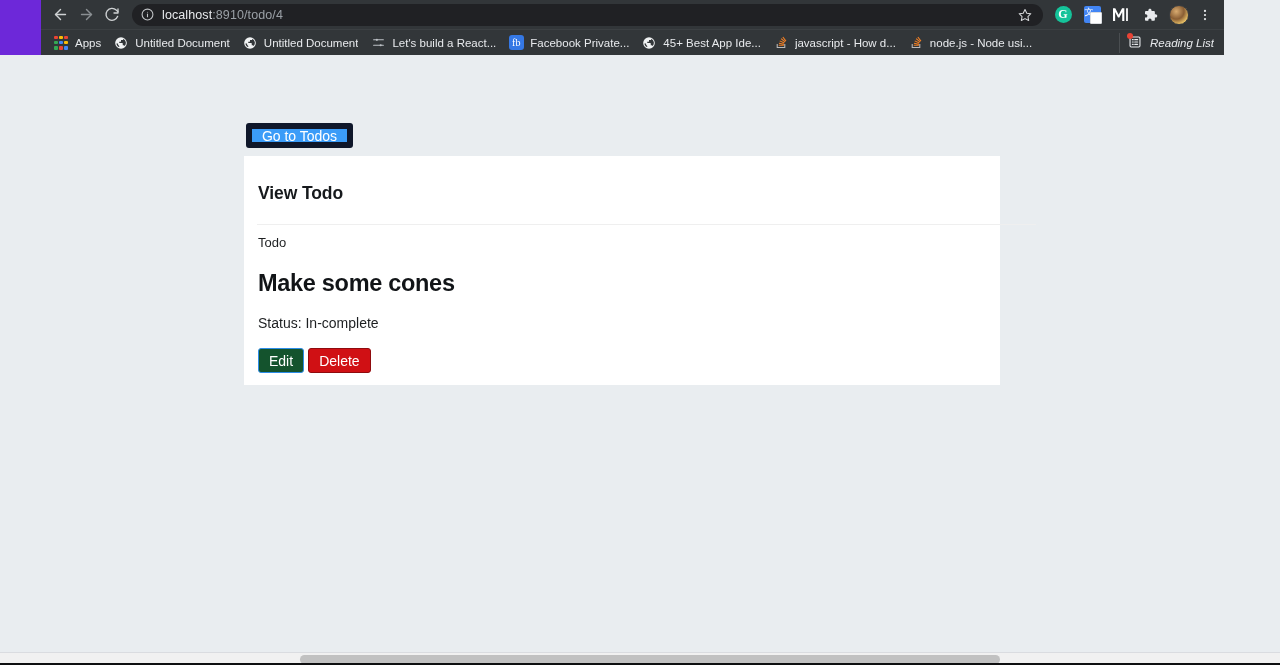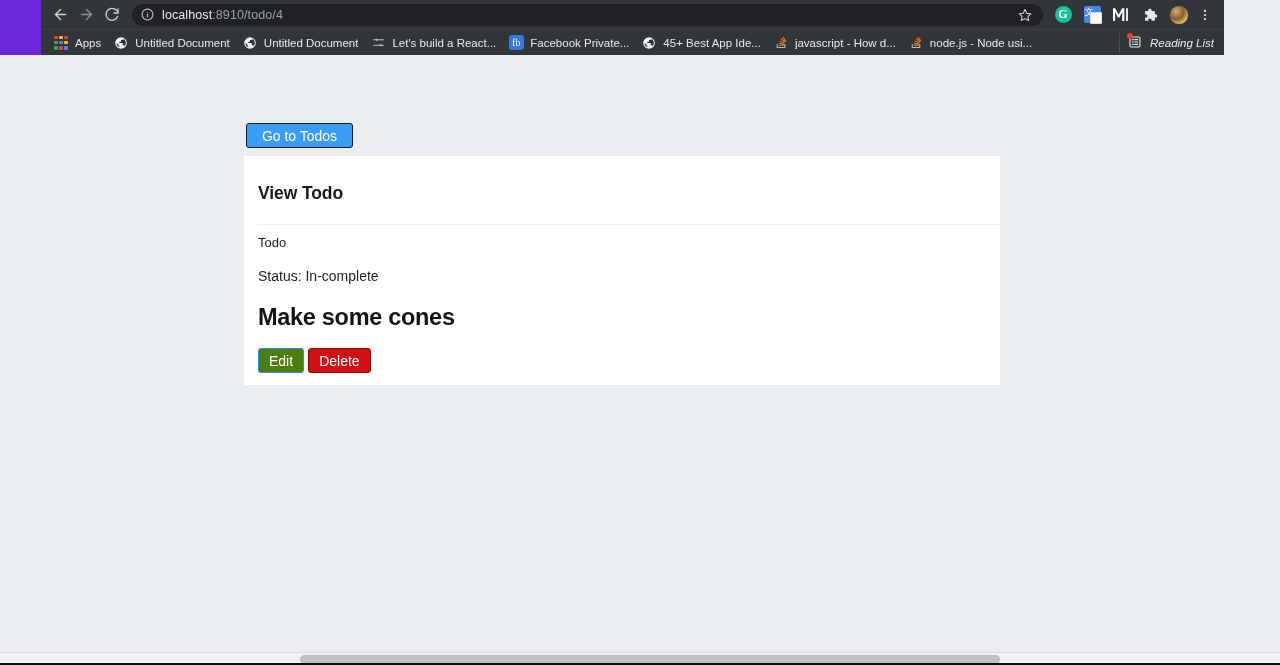--- a/index.html
+++ b/index.html
@@ -178,21 +178,21 @@
   }
   #page {
     position: relative;
     padding-top: 12px;
   }
   #go-to-todos {
     position: absolute;
     left: 246px; top: 68px;
     width: 107px; height: 25px;
     background: #3b9cf8;
-    border: 1px solid #0f172a;
+    border: 6px solid #0f172a;
     border-radius: 3px;
     color: #ffffff;
     font-size: 14px;
     font-family: "Liberation Sans", sans-serif;
     display: flex; align-items: center; justify-content: center;
     cursor: pointer;
     padding: 0;
   }
   #card {
     position: absolute;
@@ -241,21 +241,21 @@
     font-size: 14px;
     font-family: "Liberation Sans", sans-serif;
     border-radius: 3px;
     padding: 0 10px;
     height: 25px;
     display: flex; align-items: center; justify-content: center;
     cursor: pointer;
     color: #ffffff;
   }
   #edit-button {
-    background: #4d7c0f;
+    background: #14532d;
     border: 1px solid #2d8de8;
   }
   #delete-button {
     background: #d01014;
     border: 1px solid #8f0b0e;
   }
 
   
   #hscrollbar {
     position: absolute;
@@ -470,22 +470,22 @@
 <div id="viewport">
   <div id="page">
 
     <button id="go-to-todos">Go to Todos</button>
 
     <div id="card">
       <div id="card-inner">
         <div id="view-todo-title">View Todo</div>
         <div id="divider"></div>
         <div id="todo-label">Todo</div>
+        <div id="todo-title">Make some cones</div>
         <div id="todo-status">Status: In-complete</div>
-        <div id="todo-title">Make some cones</div>
         <div id="action-row">
           <button class="btn" id="edit-button">Edit</button>
           <button class="btn" id="delete-button">Delete</button>
         </div>
       </div>
     </div>
 
   </div>
 
   <div id="hscrollbar">

